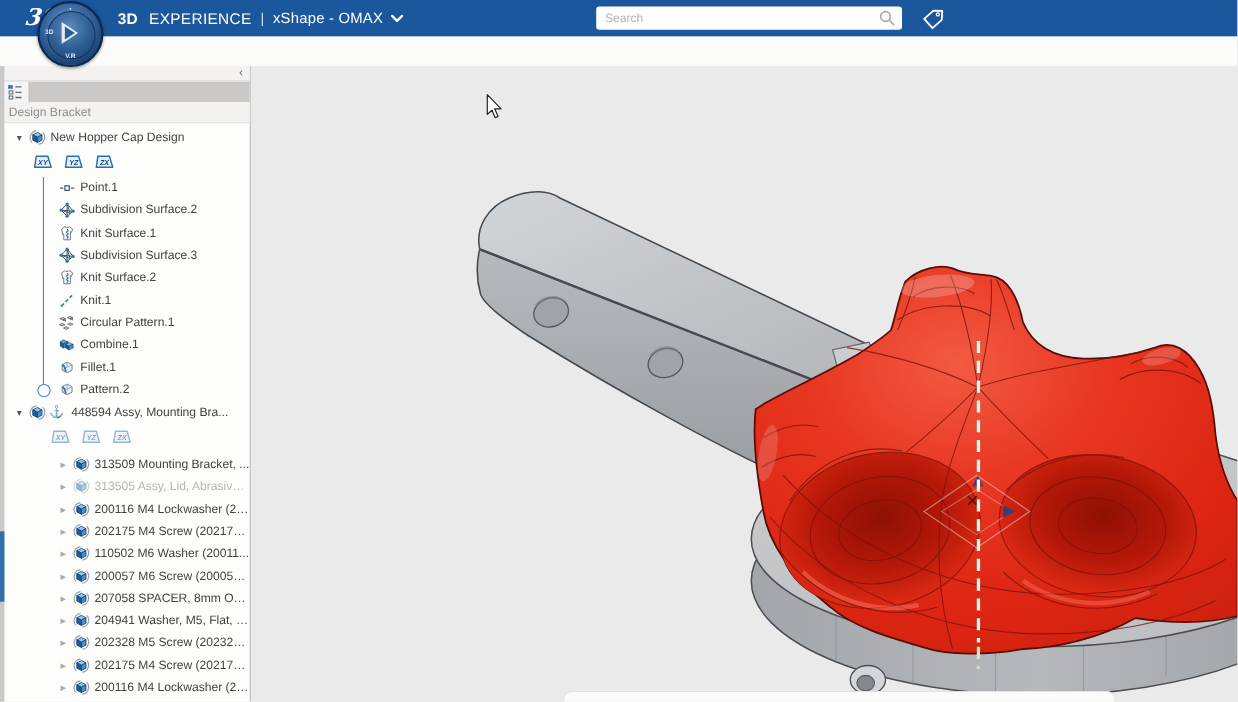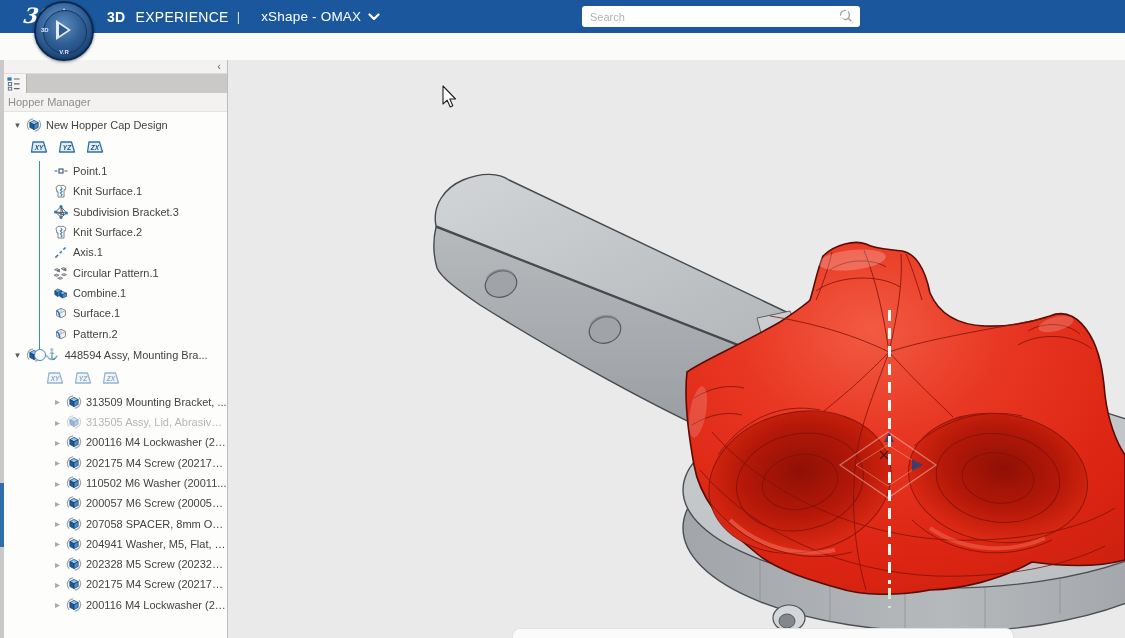--- a/index.html
+++ b/index.html
@@ -19,23 +19,23 @@
     border-left:15px solid rgba(255,255,255,.85);border-top:10px solid transparent;border-bottom:10px solid transparent;}
   .compass .playhole{position:absolute;left:23px;top:21px;width:0;height:0;
     border-left:9px solid #2d5c93;border-top:6px solid transparent;border-bottom:6px solid transparent;}
   .compass .c-top{position:absolute;left:50%;top:3px;transform:translateX(-50%);color:#dce8f5;font-size:6px;}
   .compass .c-left{position:absolute;left:5px;top:24px;color:#dce8f5;font-size:6px;font-weight:bold;}
   .compass .c-bottom{position:absolute;left:50%;bottom:4px;transform:translateX(-50%);color:#dce8f5;font-size:6px;font-weight:bold;}
   .brand{position:absolute;left:107px;top:0;height:33px;display:flex;align-items:center;color:#fff;z-index:31;}
   .brand .b1{font-weight:bold;font-size:14px;letter-spacing:.3px;}
   .brand .b2{font-size:14px;letter-spacing:.3px;padding-left:10px;}
   .brand .sep{margin:0 8px;font-size:13px;color:#cfe0f2;font-weight:300;}
-  .brand .app{font-size:13.5px;letter-spacing:.2px;margin-left:13px;}
+  .brand .app{font-size:13.5px;letter-spacing:.2px;}
   .brand svg{margin-left:7px;}
-  .searchbox{position:absolute;left:582px;top:6px;width:278px;height:21px;background:#fff;border-radius:3px;
+  .searchbox{position:absolute;left:542px;top:6px;width:278px;height:21px;background:#fff;border-radius:3px;
     display:flex;align-items:center;z-index:31;}
   .searchbox input{border:none;outline:none;flex:1;font-size:11px;padding:0 8px;color:#555;background:transparent;
     font-family:"Liberation Sans",sans-serif;}
   .searchbox input::placeholder{color:#b0b0b0;}
   .searchbox .mag{margin-right:6px;}
   .tagicon{position:absolute;left:838px;top:7px;z-index:31;}
   
   .panel{position:absolute;left:0;top:60px;width:228px;height:578px;background:#fdfdfc;
     border-right:1px solid #bdbdbd;box-sizing:border-box;z-index:10;}
   .panel-topstrip{height:13px;background:#f3f2f0;border-bottom:1px solid #dddcda;position:relative;}
@@ -114,21 +114,21 @@
   <div class="tabstrip">
     <div class="tab-active">
       <svg width="15" height="15" viewBox="0 0 16 16">
         <rect x="1.5" y="1.5" width="4.5" height="3.5" fill="#2e79bd"></rect>
         <rect x="2.5" y="7" width="3.5" height="3" fill="none" stroke="#5a6a7a" stroke-width="1"></rect>
         <rect x="2.5" y="12" width="3.5" height="3" fill="none" stroke="#5a6a7a" stroke-width="1"></rect>
         <path d="M8.5 3.2h6 M8.5 8.5h6 M8.5 13.5h6" stroke="#5a6a7a" stroke-width="1.3"></path>
       </svg>
     </div>
   </div>
-  <div class="panel-header">Hopper Manager</div>
+  <div class="panel-header">Design Bracket</div>
   <div class="tree" id="tree">
     <div class="guide"></div>
     <div class="guide-dot"></div>
   <div class="row kroot">
         <span class="exp">▾</span>
         <span class="ticon">
           <svg width="16" height="16" viewBox="0 0 16 16">
             <path d="M3.1 12.6 A6.4 6.4 0 0 1 7.2 1.9" fill="none" stroke="#98a3af" stroke-width="1.1"></path>
             <path d="M12.9 3.4 A6.4 6.4 0 0 1 8.8 14.1" fill="none" stroke="#98a3af" stroke-width="1.1"></path>
             <g stroke="#123e6b" stroke-width=".7">
@@ -158,59 +158,74 @@
         <span class="ticon">
           <svg width="16" height="16" viewBox="0 0 16 16">
             <path d="M1.5 8h3 M11.5 8h3" stroke="#4a5b70" stroke-width="1.2"></path>
             <rect x="6" y="6" width="4" height="4" fill="#fff" stroke="#35557d" stroke-width="1.1"></rect>
           </svg>
         </span>
         <span class="lbl">Point.1</span>
       </div>
       <div class="row kfeature">
         <span class="ticon">
-          <svg width="16" height="16" viewBox="0 0 16 16">
-            <path d="M3 4.2 6 2c.6 1 3.4 1 4 0l3 2.2-1 3-1-.6V14H5V8.6L4 9.2Z" fill="#fff" stroke="#6b7683" stroke-width=".9"></path>
-            <path d="M8 4.2l1 1.5-1.6 1.4 1.6 1.5-1.6 1.4 1.6 1.5-1 1.6" fill="none" stroke="#2e79bd" stroke-width="1.1"></path>
-          </svg>
-        </span>
-        <span class="lbl">Knit Surface.1</span>
-      </div>
-      <div class="row kfeature">
-        <span class="ticon">
           <svg width="16" height="16" viewBox="0 0 16 16" fill="none" stroke="#3c4c5c" stroke-width=".9">
             <path d="M8 2.5 13.5 9 8 13.5 2.5 8Z"></path>
             <path d="M8 2.5 8 13.5 M2.5 8 13.5 9 M8 2.5 10.8 11 2.5 8"></path>
             <g fill="#2e79bd" stroke="none">
               <circle cx="8" cy="2.5" r="1.5"></circle>
               <circle cx="2.5" cy="8" r="1.5"></circle>
               <circle cx="13.5" cy="9" r="1.5"></circle>
               <circle cx="8" cy="13.5" r="1.5"></circle>
             </g>
           </svg>
         </span>
-        <span class="lbl">Subdivision Bracket.3</span>
+        <span class="lbl">Subdivision Surface.2</span>
       </div>
       <div class="row kfeature">
         <span class="ticon">
           <svg width="16" height="16" viewBox="0 0 16 16">
             <path d="M3 4.2 6 2c.6 1 3.4 1 4 0l3 2.2-1 3-1-.6V14H5V8.6L4 9.2Z" fill="#fff" stroke="#6b7683" stroke-width=".9"></path>
             <path d="M8 4.2l1 1.5-1.6 1.4 1.6 1.5-1.6 1.4 1.6 1.5-1 1.6" fill="none" stroke="#2e79bd" stroke-width="1.1"></path>
           </svg>
         </span>
+        <span class="lbl">Knit Surface.1</span>
+      </div>
+      <div class="row kfeature">
+        <span class="ticon">
+          <svg width="16" height="16" viewBox="0 0 16 16" fill="none" stroke="#3c4c5c" stroke-width=".9">
+            <path d="M8 2.5 13.5 9 8 13.5 2.5 8Z"></path>
+            <path d="M8 2.5 8 13.5 M2.5 8 13.5 9 M8 2.5 10.8 11 2.5 8"></path>
+            <g fill="#2e79bd" stroke="none">
+              <circle cx="8" cy="2.5" r="1.5"></circle>
+              <circle cx="2.5" cy="8" r="1.5"></circle>
+              <circle cx="13.5" cy="9" r="1.5"></circle>
+              <circle cx="8" cy="13.5" r="1.5"></circle>
+            </g>
+          </svg>
+        </span>
+        <span class="lbl">Subdivision Surface.3</span>
+      </div>
+      <div class="row kfeature">
+        <span class="ticon">
+          <svg width="16" height="16" viewBox="0 0 16 16">
+            <path d="M3 4.2 6 2c.6 1 3.4 1 4 0l3 2.2-1 3-1-.6V14H5V8.6L4 9.2Z" fill="#fff" stroke="#6b7683" stroke-width=".9"></path>
+            <path d="M8 4.2l1 1.5-1.6 1.4 1.6 1.5-1.6 1.4 1.6 1.5-1 1.6" fill="none" stroke="#2e79bd" stroke-width="1.1"></path>
+          </svg>
+        </span>
         <span class="lbl">Knit Surface.2</span>
       </div>
       <div class="row kfeature">
         <span class="ticon">
           <svg width="16" height="16" viewBox="0 0 16 16">
             <path d="M3 13 13 3" stroke="#2e79bd" stroke-width="1.5" stroke-dasharray="3 2.2"></path>
             <circle cx="3" cy="13" r="1.1" fill="#7c8896"></circle>
           </svg>
         </span>
-        <span class="lbl">Axis.1</span>
+        <span class="lbl">Knit.1</span>
       </div>
       <div class="row kfeature">
         <span class="ticon">
           <svg width="16" height="16" viewBox="0 0 16 16" stroke="#4e565e" stroke-width=".6">
             <g fill="#b7bdc4">
               <path d="M4 3.5 6.5 4.7 4 5.9 1.5 4.7Z"></path>
               <path d="M10.5 2.5 13 3.7 10.5 4.9 8 3.7Z"></path>
               <path d="M3.5 9 6 10.2 3.5 11.4 1 10.2Z"></path>
               <path d="M11 8.5 13.5 9.7 11 10.9 8.5 9.7Z"></path>
               <path d="M7.2 12 9.7 13.2 7.2 14.4 4.7 13.2Z"></path>
@@ -235,21 +250,21 @@
         <span class="lbl">Combine.1</span>
       </div>
       <div class="row kfeature">
         <span class="ticon">
           <svg width="16" height="16" viewBox="0 0 16 16">
             <path d="M3.5 5.5 8 3.2 12.5 5.5 12.5 10.5 8 12.8 3.5 10.5Z" fill="#eef1f4" stroke="#7a828a" stroke-width=".9"></path>
             <path d="M8 3.2 8 7.8 M8 7.8 12.5 5.5 M8 7.8 3.5 10.5" stroke="#9aa2aa" stroke-width=".8" fill="none"></path>
             <path d="M3.5 5.5 C5.5 6.5 6.5 9 6.8 12.1" fill="none" stroke="#2e79bd" stroke-width="1.6"></path>
           </svg>
         </span>
-        <span class="lbl">Surface.1</span>
+        <span class="lbl">Fillet.1</span>
       </div>
       <div class="row kfeature">
         <span class="ticon">
           <svg width="16" height="16" viewBox="0 0 16 16">
             <path d="M3.5 5.5 8 3.2 12.5 5.5 12.5 10.5 8 12.8 3.5 10.5Z" fill="#eef1f4" stroke="#7a828a" stroke-width=".9"></path>
             <path d="M8 3.2 8 7.8 M8 7.8 12.5 5.5 M8 7.8 3.5 10.5" stroke="#9aa2aa" stroke-width=".8" fill="none"></path>
             <path d="M3.5 5.5 C5.5 6.5 6.5 9 6.8 12.1" fill="none" stroke="#2e79bd" stroke-width="1.6"></path>
           </svg>
         </span>
         <span class="lbl">Pattern.2</span>

